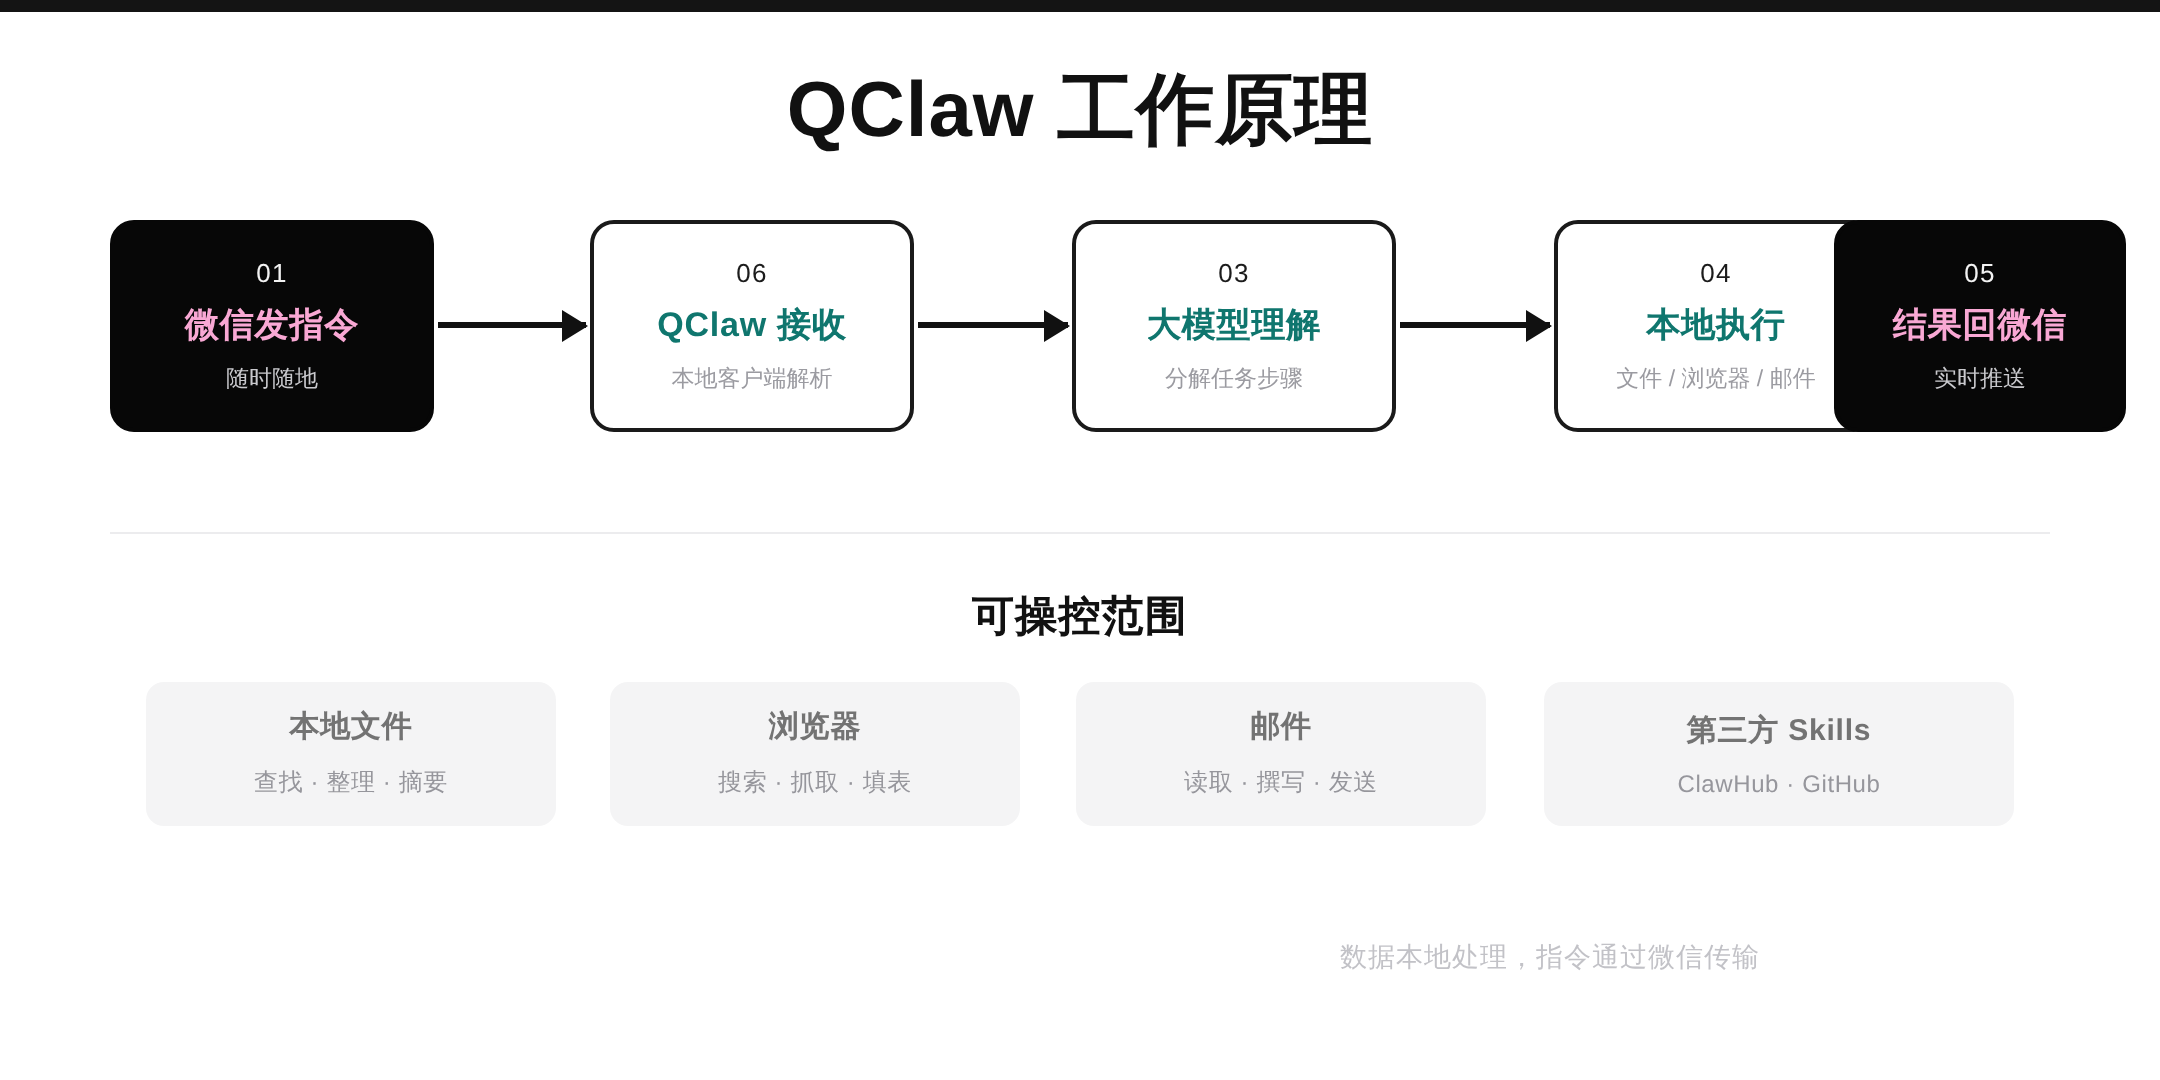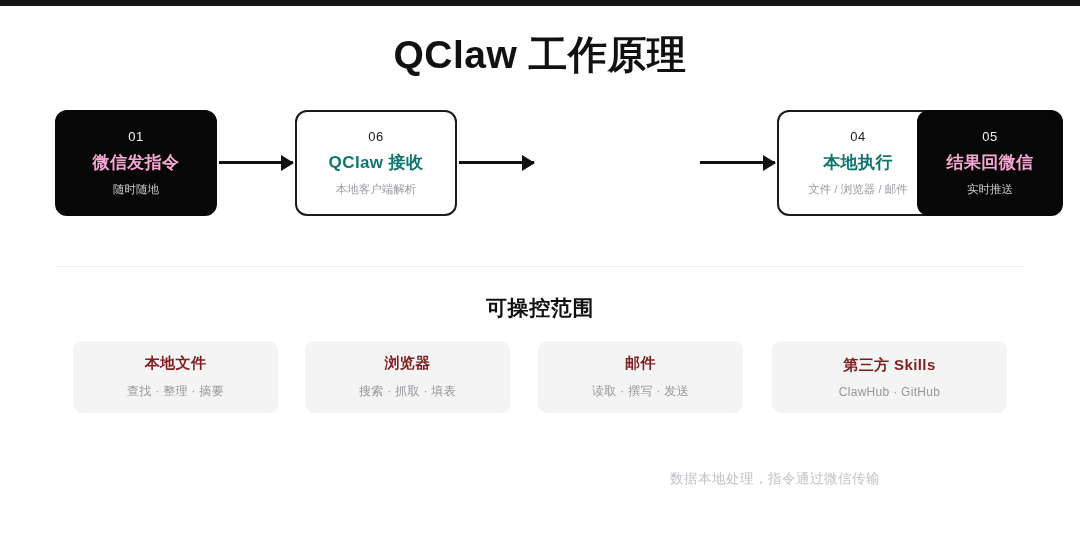--- a/index.html
+++ b/index.html
@@ -169,21 +169,21 @@
     justify-content: center;
   }
   #cap-0 { left: 73px; }
   #cap-1 { left: 305px; }
   #cap-2 { left: 538px; }
   #cap-3 { left: 772px; width: 235px; }
 
   .cap-title {
     font-size: 15px;
     font-weight: 700;
-    color: #7f1d1d;
+    color: #737373;
     letter-spacing: 0.4px;
     margin-bottom: 10px;
     white-space: nowrap;
   }
   .cap-sub {
     font-size: 12px;
     font-weight: 400;
     color: #96969c;
     letter-spacing: 0.3px;
     white-space: nowrap;
@@ -224,20 +224,25 @@
     <div class="step-num">06</div>
     <div class="step-title">QClaw 接收</div>
     <div class="step-sub">本地客户端解析</div>
   </div>
 
   <div class="arrow" id="arrow-2">
     <div class="shaft"></div>
     <div class="head"></div>
   </div>
 
+  <div class="step light" id="step-3">
+    <div class="step-num">03</div>
+    <div class="step-title">大模型理解</div>
+    <div class="step-sub">分解任务步骤</div>
+  </div>
 
   <div class="arrow" id="arrow-3">
     <div class="shaft"></div>
     <div class="head"></div>
   </div>
 
   <div class="step light" id="step-4">
     <div class="step-num">04</div>
     <div class="step-title">本地执行</div>
     <div class="step-sub">文件 / 浏览器 / 邮件</div>

